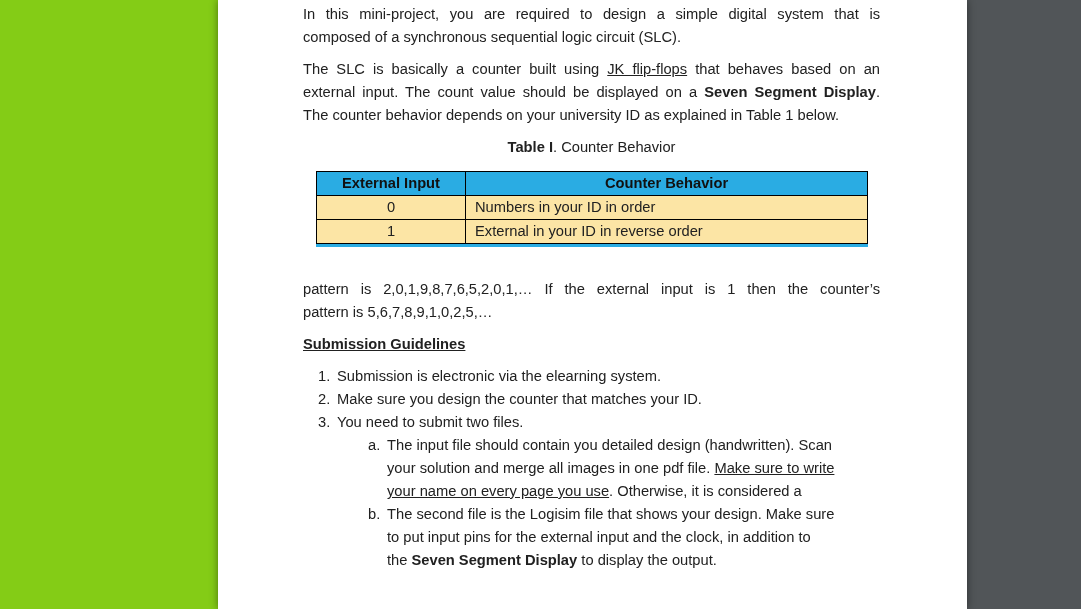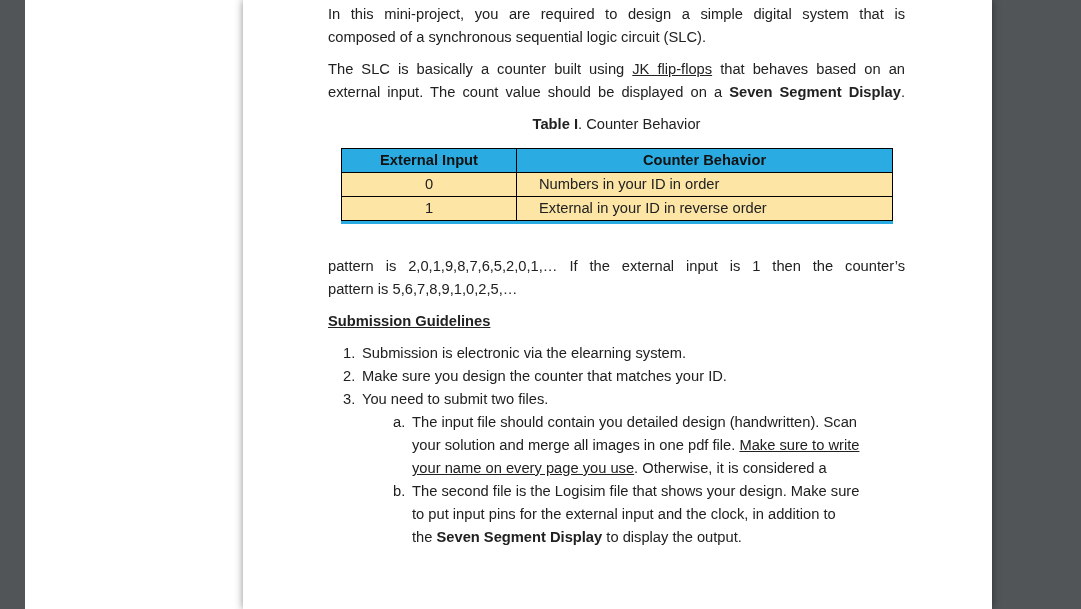--- a/index.html
+++ b/index.html
@@ -8,22 +8,21 @@
     width: 1081px;
     height: 609px;
     overflow: hidden;
     background: #515558;
     font-family: "Liberation Sans", sans-serif;
   }
   .viewer {
     position: relative;
     width: 913px;
     height: 609px;
-    background: #ffffff;
-    margin-left: 25px;
+    background: #84cc16;
   }
   .page {
     position: absolute;
     left: 218px;
     top: 0;
     width: 749px;
     height: 609px;
     background: #ffffff;
     box-shadow: 0 0 8px rgba(0,0,0,0.45);
     overflow: hidden;
@@ -52,21 +51,21 @@
     margin: 0 0 31px 13px;
     width: 552px;
   }
   table.counter {
     border-collapse: collapse;
     width: 552px;
     table-layout: fixed;
   }
   table.counter th, table.counter td {
     border: 1.6px solid #000000;
-    padding: 0 22px;
+    padding: 0 9px;
     font-size: 14.7px;
     overflow: hidden;
   }
   table.counter th {
     background: #2aace3;
     font-weight: bold;
     text-align: center;
     height: 19px;
     color: #111111;
   }
@@ -108,20 +107,21 @@
     <div class="content">
 
       <div class="para">
         <span class="ln jst"><span>In this mini-project, you are required to design a simple digital system that is</span></span>
         <span class="ln"><span>composed of a synchronous sequential logic circuit (SLC).</span></span>
       </div>
 
       <div class="para">
         <span class="ln jst"><span>The SLC is basically a counter built using </span><span class="u">JK flip-flops</span><span> that behaves based on an</span></span>
         <span class="ln jst"><span>external input. The count value should be displayed on a </span><span class="b">Seven Segment Display</span><span>.</span></span>
+        <span class="ln"><span>The counter behavior depends on your university ID as explained in Table 1 below.</span></span>
       </div>
 
       <div class="caption">
         <span class="b">Table I</span><span>. Counter Behavior</span>
       </div>
 
       <div class="table-wrap">
         <table class="counter">
           <tbody>
               <tr>

